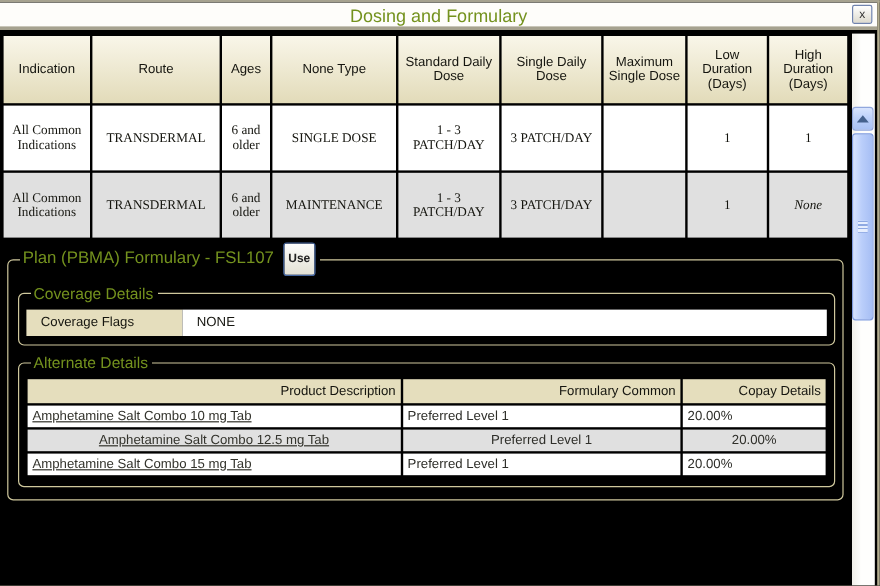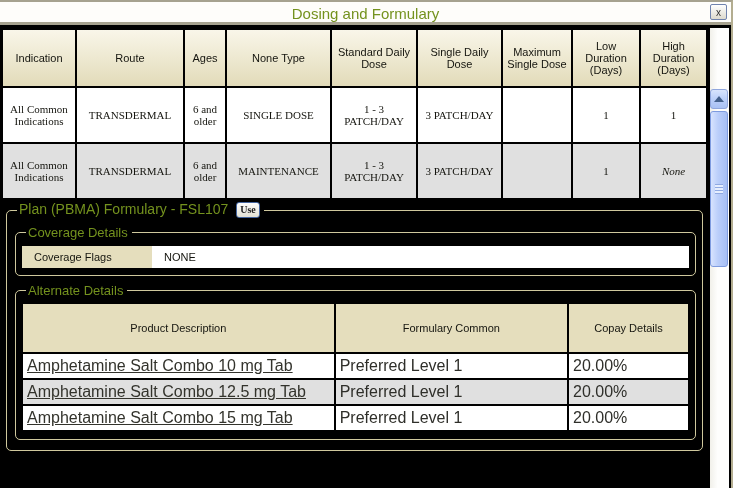--- a/index.html
+++ b/index.html
@@ -55,22 +55,22 @@
   legend { color: #74921E; font-size: 13px; margin-left: 5px; padding: 0 4px 0 2px; line-height: 15px; }
   .outer-fieldset { margin: 2px 8px 0 6px; padding: 0 6px 10px 8px; }
   .outer-fieldset > legend { font-size: 14px; margin-left: 2px; }
   .inner-fieldset { margin-top: 7px; padding: 2px 5px 7px 5px; }
 
   .use-btn {
     display: inline-block; vertical-align: 1px; margin-left: 4px;
     border: 1px solid #44659F; border-radius: 3px;
     background: linear-gradient(#FDFDFC, #E3E1D4);
     font-size: 10px; font-weight: bold; color: #222;
-    padding: 0 3px; height: 16px; line-height: 14px;
-    font-family: Liberation Serif, serif; cursor: default;
+    padding: 0 3px; height: 28px; line-height: 14px;
+    font-family: Liberation Sans, sans-serif; cursor: default;
   }
 
   .kv-row { display: flex; margin: 4px 1px 0 1px; height: 19px; }
   .kv-row.tall { height: 22px; }
   .kv-row.tall .kv-label, .kv-row.tall .kv-value { line-height: 22px; padding-left: 12px; }
   .kv-label {
     background: #E5DEBD; font-size: 11px; line-height: 19px;
     padding-left: 5px; flex: 0 0 108px; color: #15150F;
   }
   .kv-label.wide { flex-basis: 130px; }
@@ -79,27 +79,27 @@
     padding-left: 7px; flex: 1; color: #15150F;
   }
 
   
   table.alt-table {
     border-collapse: separate; border-spacing: 2px; table-layout: fixed;
     width: 100%; margin-top: 2px;
   }
   table.alt-table th {
     background: #E5DEBD; font-weight: normal; font-size: 11px;
-    text-align: center; padding: 18px 4px; height: 16px; color: #15150F;
+    text-align: right; padding: 4px 4px; height: 16px; color: #15150F;
   }
   table.alt-table td {
-    font-size: 16px; text-align: left; padding: 3px 4px; height: 16px;
+    font-size: 11px; text-align: left; padding: 3px 4px; height: 16px;
     color: #2F2F2A; background: #FFFFFF; vertical-align: middle;
   }
-  table.alt-table tr.alt td { background: #E0E0E0; }
+  table.alt-table tr.alt td { background: #E0E0E0; text-align: center; }
   table.alt-table a { color: #33332C; text-decoration: underline; }
 
   
   .scrollbar {
     position: absolute; top: 26px; right: 2px; width: 19px; bottom: 0;
     background: linear-gradient(90deg, #F1F0EA, #FEFEFD 40%);
   }
   .scroll-up-btn {
     position: absolute; top: 61px; left: 0; width: 18px; height: 20px;
     border: 1px solid #91A7DD; border-radius: 3px;

